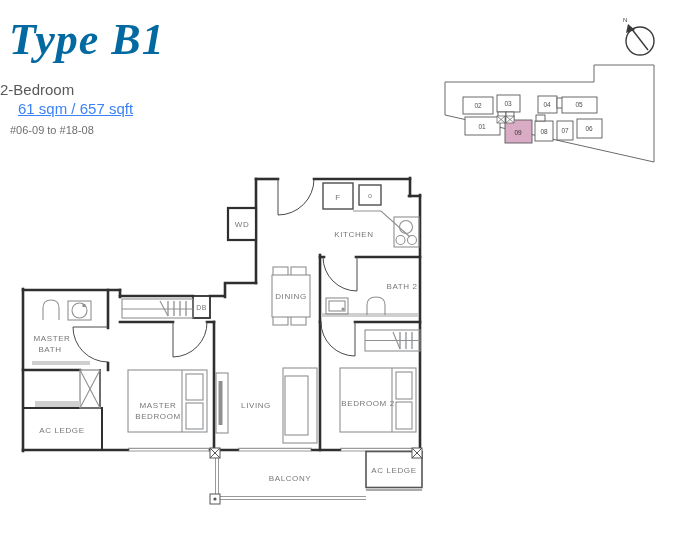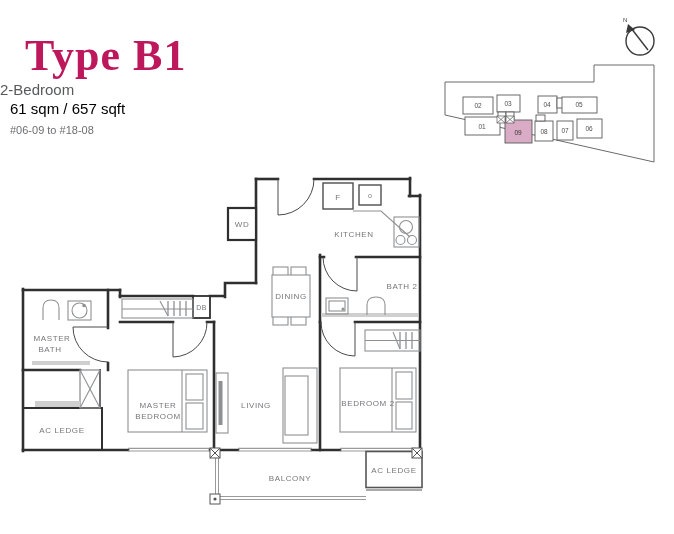--- a/index.html
+++ b/index.html
@@ -1,21 +1,21 @@
 <!DOCTYPE html>
 <html><head>
 <meta charset="utf-8">
 <style>
   html,body{margin:0;padding:0;background:#ffffff;}
   .page{position:relative;width:674px;height:534px;background:#fff;overflow:hidden;
         font-family:"Liberation Sans",sans-serif;}
   .title{position:absolute;left:9px;top:14px;font-family:"Liberation Serif",serif;
-         font-weight:700;font-size:44px;letter-spacing:1px;color:#be185d;margin:16px;}
+         font-weight:700;font-size:44px;letter-spacing:1px;color:#0369a1;margin:0;font-style:italic;}
   .subtitle{position:absolute;left:0;top:81px;font-size:15px;color:#58595b;}
-  .area{position:absolute;left:10px;top:100px;font-size:15px;color:#000000;}
+  .area{position:absolute;left:18px;top:100px;font-size:15px;color:#3b82f6;text-decoration:underline;}
   .units-range{position:absolute;left:10px;top:124px;font-size:11px;color:#6d6e70;}
   svg text{font-family:"Liberation Sans",sans-serif;fill:#76777a;}
   .room-label{font-size:8px;letter-spacing:0.6px;}
   .tiny-label{font-size:7px;letter-spacing:0.3px;}
   .key-label{font-size:6.5px;fill:#4d4d4f;}
 </style>
 </head>
 <body>
 
 <div class="page">

